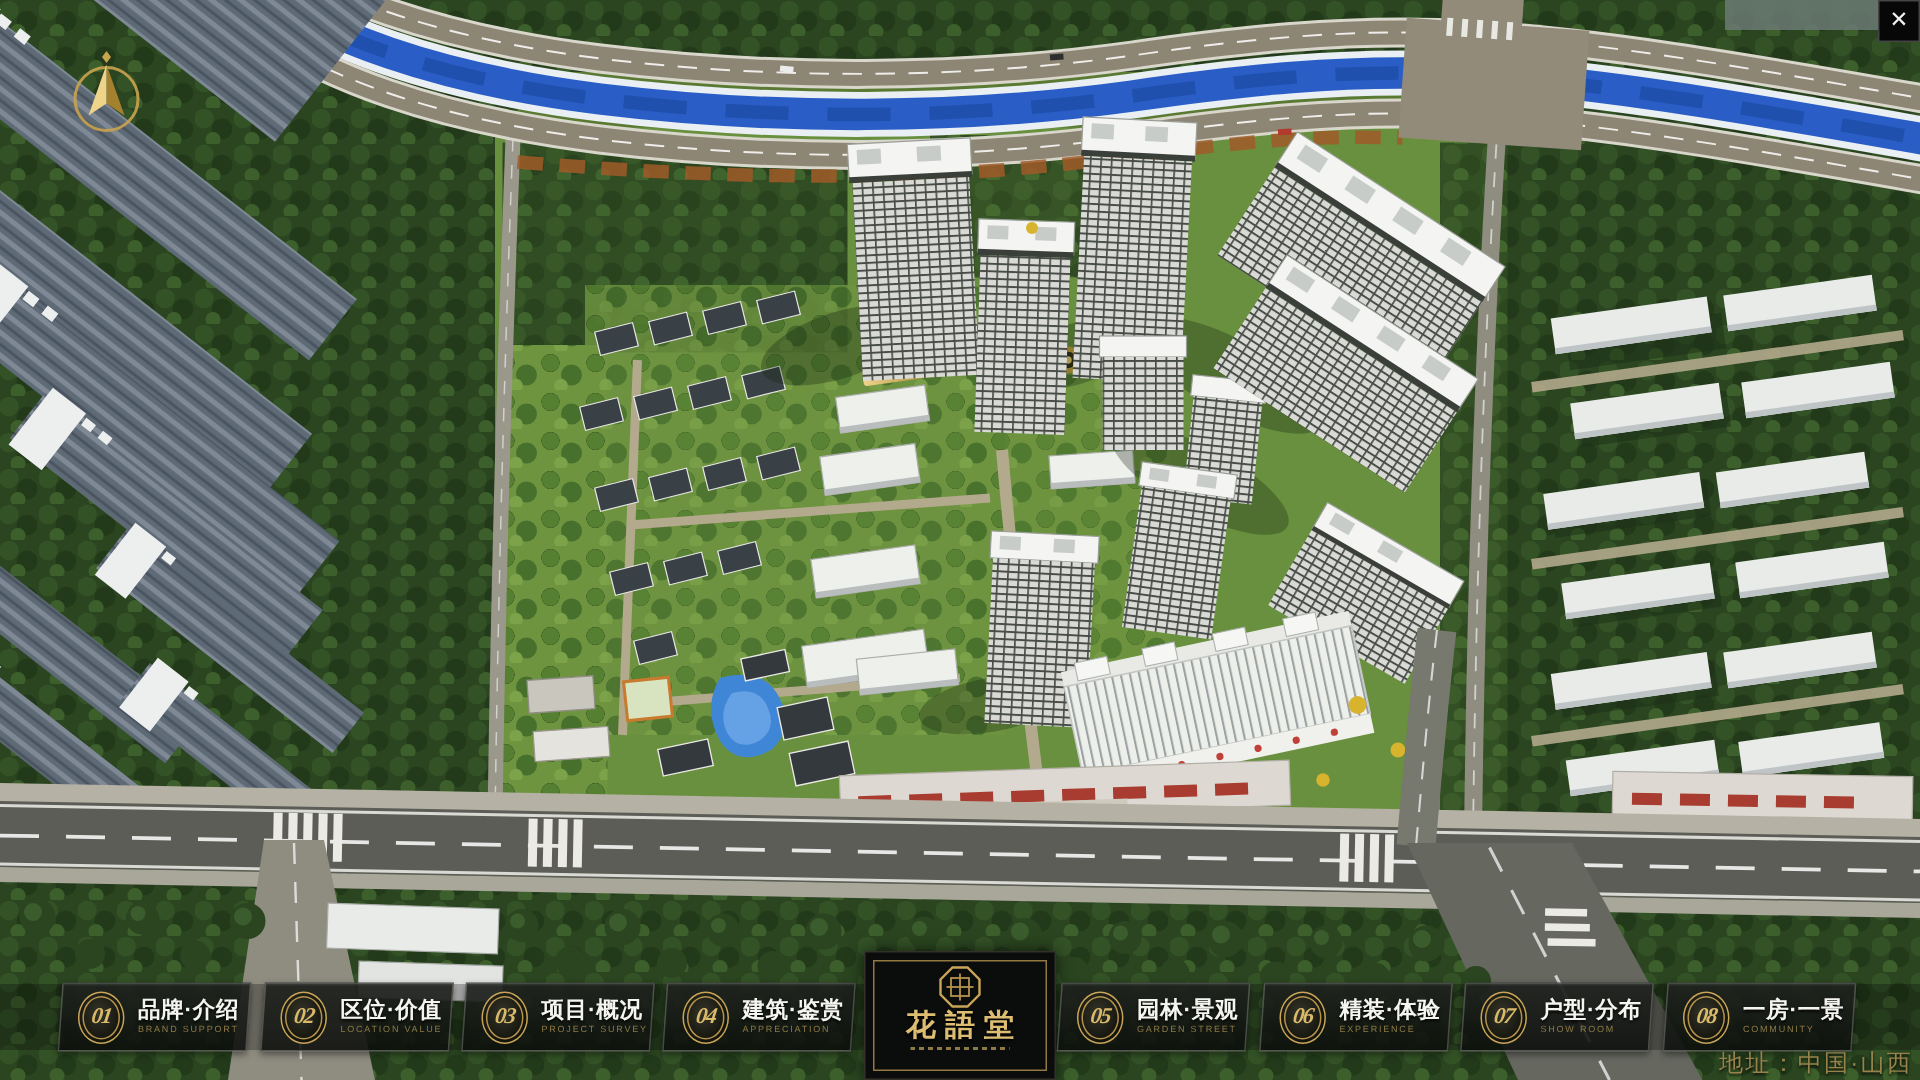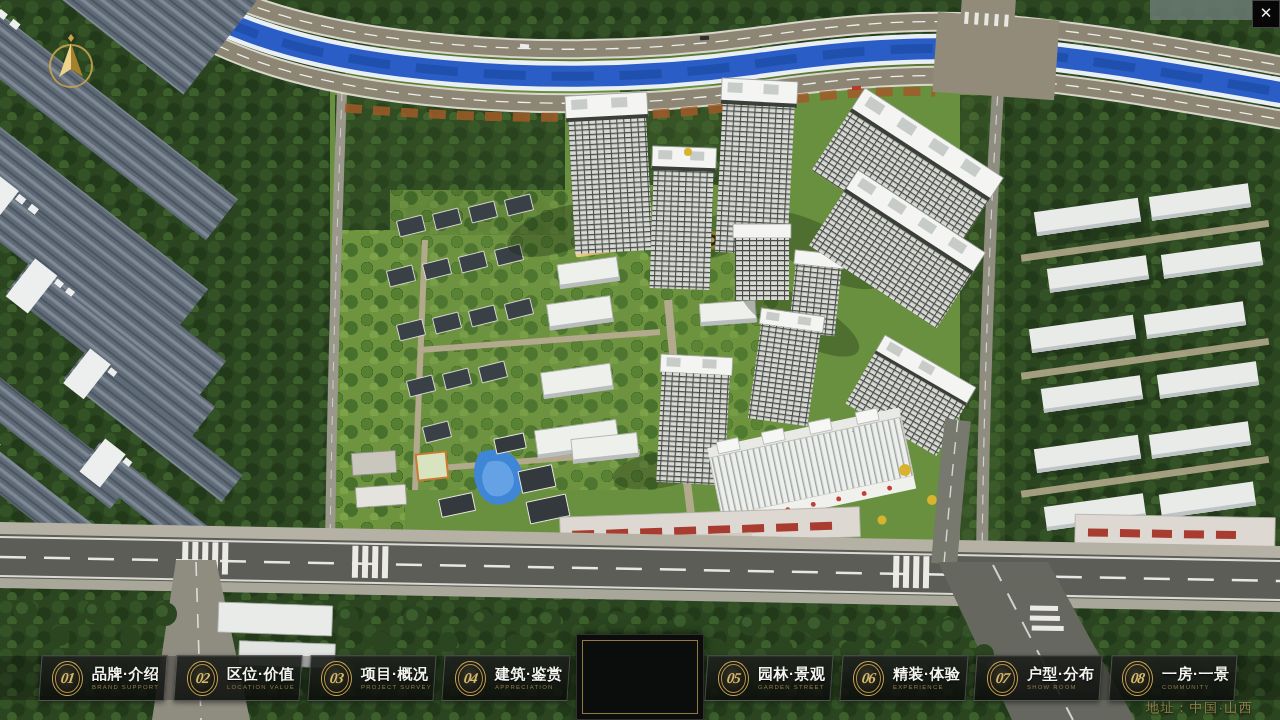--- a/index.html
+++ b/index.html
@@ -36,21 +36,21 @@
     box-sizing:border-box;background:#0b0d0c;border:1px solid #34312a;cursor:pointer;
     box-shadow:0 0 10px rgba(0,0,0,.6);}
   .logo-border{position:absolute;inset:5px;border:1px solid #917941;}
   .logo-content{position:absolute;inset:6px;display:flex;flex-direction:column;align-items:center;}
   .logo-seal{margin-top:3px;width:28px;height:28px;}
   .logo-title{margin-top:2px;font-family:"Liberation Serif","DejaVu Serif",serif;
     font-weight:bold;font-size:20px;line-height:1;color:#dcbd72;letter-spacing:6px;text-indent:6px;
     text-shadow:0 1px 2px #000;}
   .logo-sub{margin-top:4px;width:66px;height:2px;
     background:repeating-linear-gradient(90deg,#8d7a45 0 3px,transparent 3px 6px);}
-  .address{position:absolute;left:1146px;top:699px;font-size:13px;letter-spacing:1.5px;
+  .address{position:absolute;left:1146px;top:699px;font-size:16px;letter-spacing:1.5px;
     color:#97824c;text-shadow:0 1px 2px rgba(0,0,0,.8);white-space:nowrap;}
 </style>
 </head>
 <body>
 
 <div id="stage">
 
   <div id="scene">
   <svg width="1280" height="720" viewBox="0 0 1280 720" preserveAspectRatio="none">
     <defs>
@@ -623,20 +623,30 @@
         </div>
     <div class="labels">
           <div class="zh">建筑·鉴赏</div>
     <div class="en">APPRECIATION</div>
         </div>
       </div>
   </div>
 
   <div class="logo-panel">
     <div class="logo-border"></div>
+    <div class="logo-content">
+      <svg class="logo-seal" viewBox="0 0 28 28">
+        <polygon points="9,1 19,1 27,9 27,19 19,27 9,27 1,19 1,9" fill="none" stroke="#c9a558" stroke-width="1.6"></polygon>
+        <rect x="8" y="8" width="12" height="12" fill="none" stroke="#b6934d" stroke-width="1.2"></rect>
+        <line x1="14" y1="5" x2="14" y2="23" stroke="#b6934d" stroke-width="1.2"></line>
+        <line x1="5" y1="14" x2="23" y2="14" stroke="#b6934d" stroke-width="1.2"></line>
+      </svg>
+      <div class="logo-title">花語堂</div>
+      <div class="logo-sub"></div>
+    </div>
   </div>
 
   <div class="nav-item" style="left:706px">
     <div class="nav-inner">
         <div class="badge">
           <span>05</span>
         </div>
     <div class="labels">
           <div class="zh">园林·景观</div>
     <div class="en">GARDEN STREET</div>

